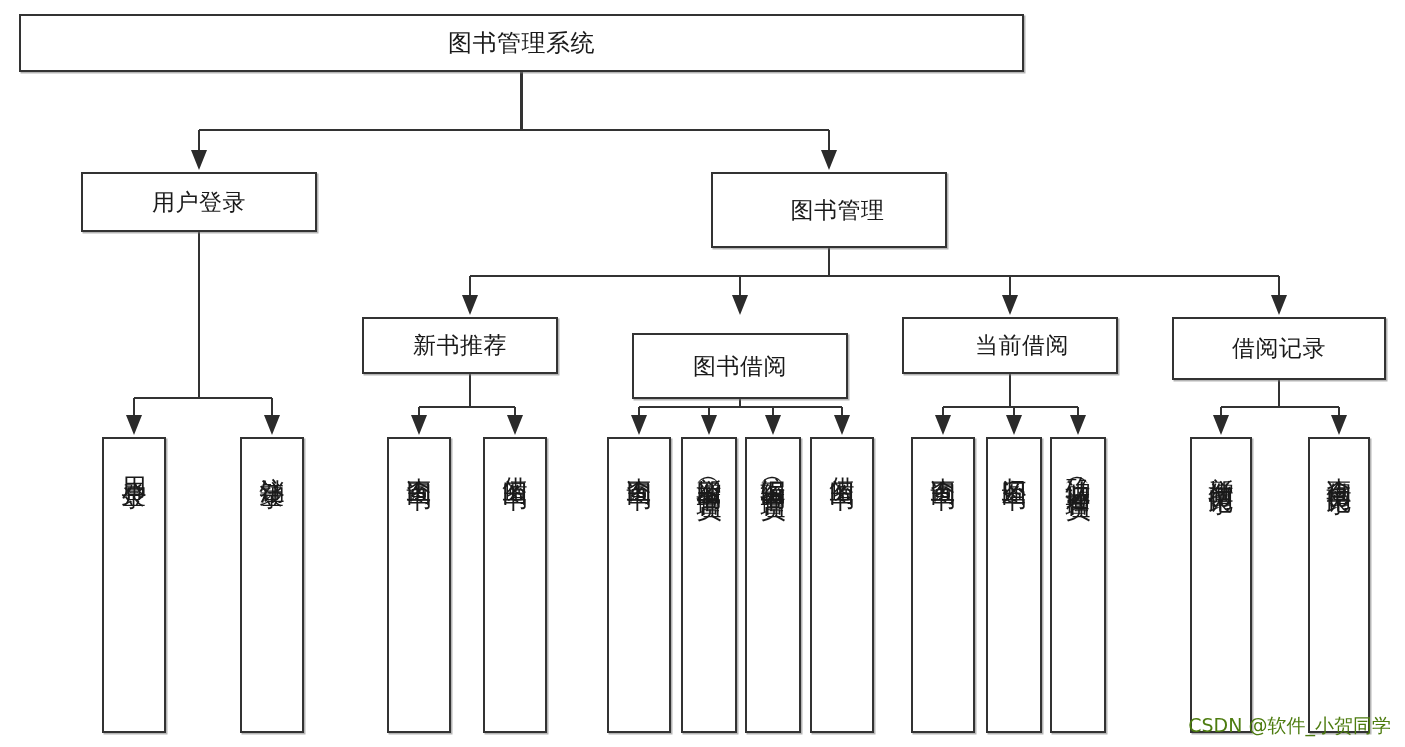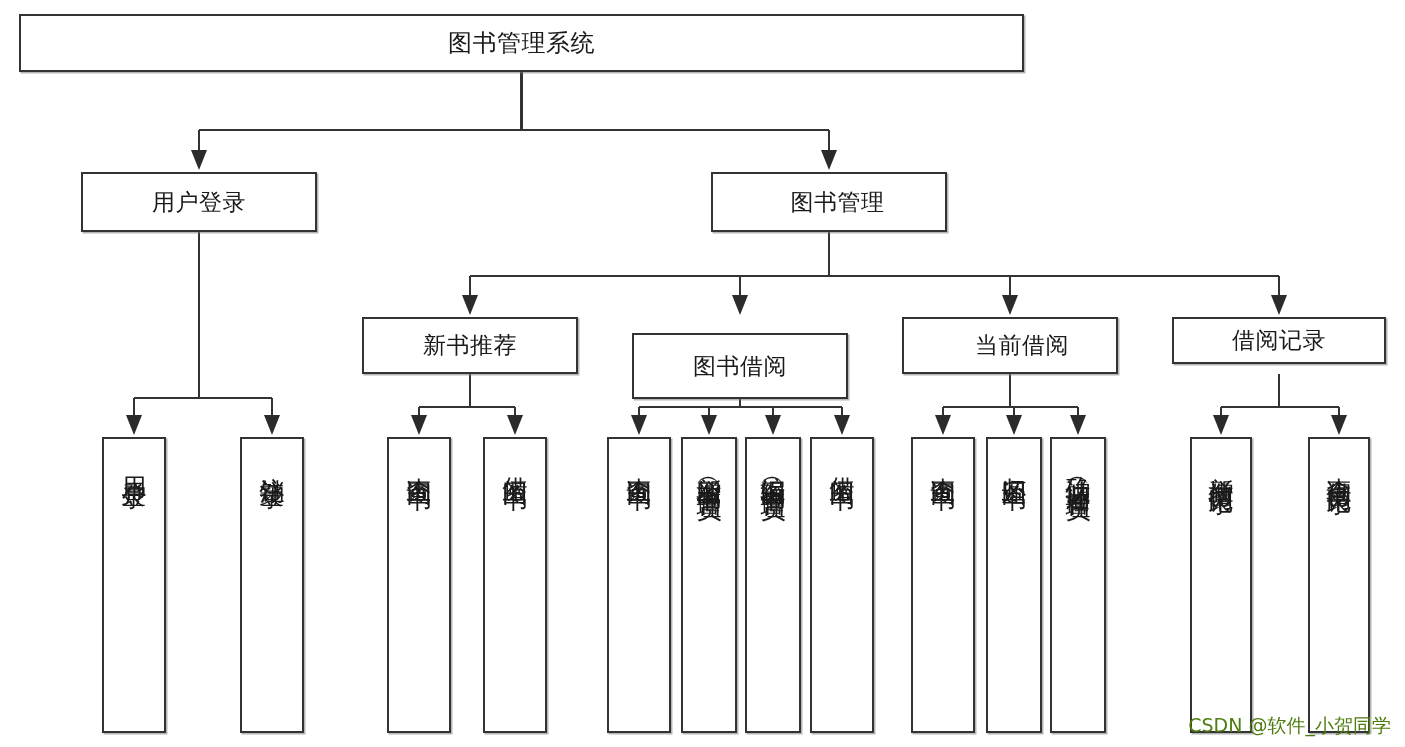--- a/index.html
+++ b/index.html
@@ -133,33 +133,33 @@
       <path d="M 1331 415 L 1347 415 L 1339 435 Z" fill="#2b2b2b"></path>
     </svg>
 
   <div id="nodes">
       <div class="node horiz root" style="left: 19px; top: 14px; width: 1005px; height: 58px;">
         <span class="label">图书管理系统</span>
       </div>
       <div class="node horiz" style="left: 81px; top: 172px; width: 236px; height: 60px;">
         <span class="label">用户登录</span>
       </div>
-      <div class="node horiz" style="left: 711px; top: 172px; width: 236px; height: 60px; padding-left: 17px;">
+      <div class="node horiz" style="left: 711px; top: 172px; width: 236px; height: 76px; padding-left: 17px;">
         <span class="label">图书管理</span>
       </div>
-      <div class="node horiz" style="left: 362px; top: 317px; width: 216px; height: 57px;">
+      <div class="node horiz" style="left: 362px; top: 317px; width: 196px; height: 57px;">
         <span class="label">新书推荐</span>
       </div>
       <div class="node horiz" style="left: 632px; top: 317px; width: 216px; height: 66px; margin-top: 16px;">
         <span class="label">图书借阅</span>
       </div>
       <div class="node horiz" style="left: 902px; top: 317px; width: 216px; height: 57px; padding-left: 24px;">
         <span class="label">当前借阅</span>
       </div>
-      <div class="node horiz" style="left: 1172px; top: 317px; width: 214px; height: 47px;">
+      <div class="node horiz" style="left: 1172px; top: 317px; width: 214px; height: 63px;">
         <span class="label">借阅记录</span>
       </div>
       <div class="node vert" style="left: 102px; top: 437px; width: 64px; height: 296px;">
         <span class="label">用户登录</span>
       </div>
       <div class="node vert" style="left: 240px; top: 437px; width: 64px; height: 296px;">
         <span class="label">注销登录</span>
       </div>
       <div class="node vert" style="left: 387px; top: 437px; width: 64px; height: 296px;">
         <span class="label">查询图书</span>

